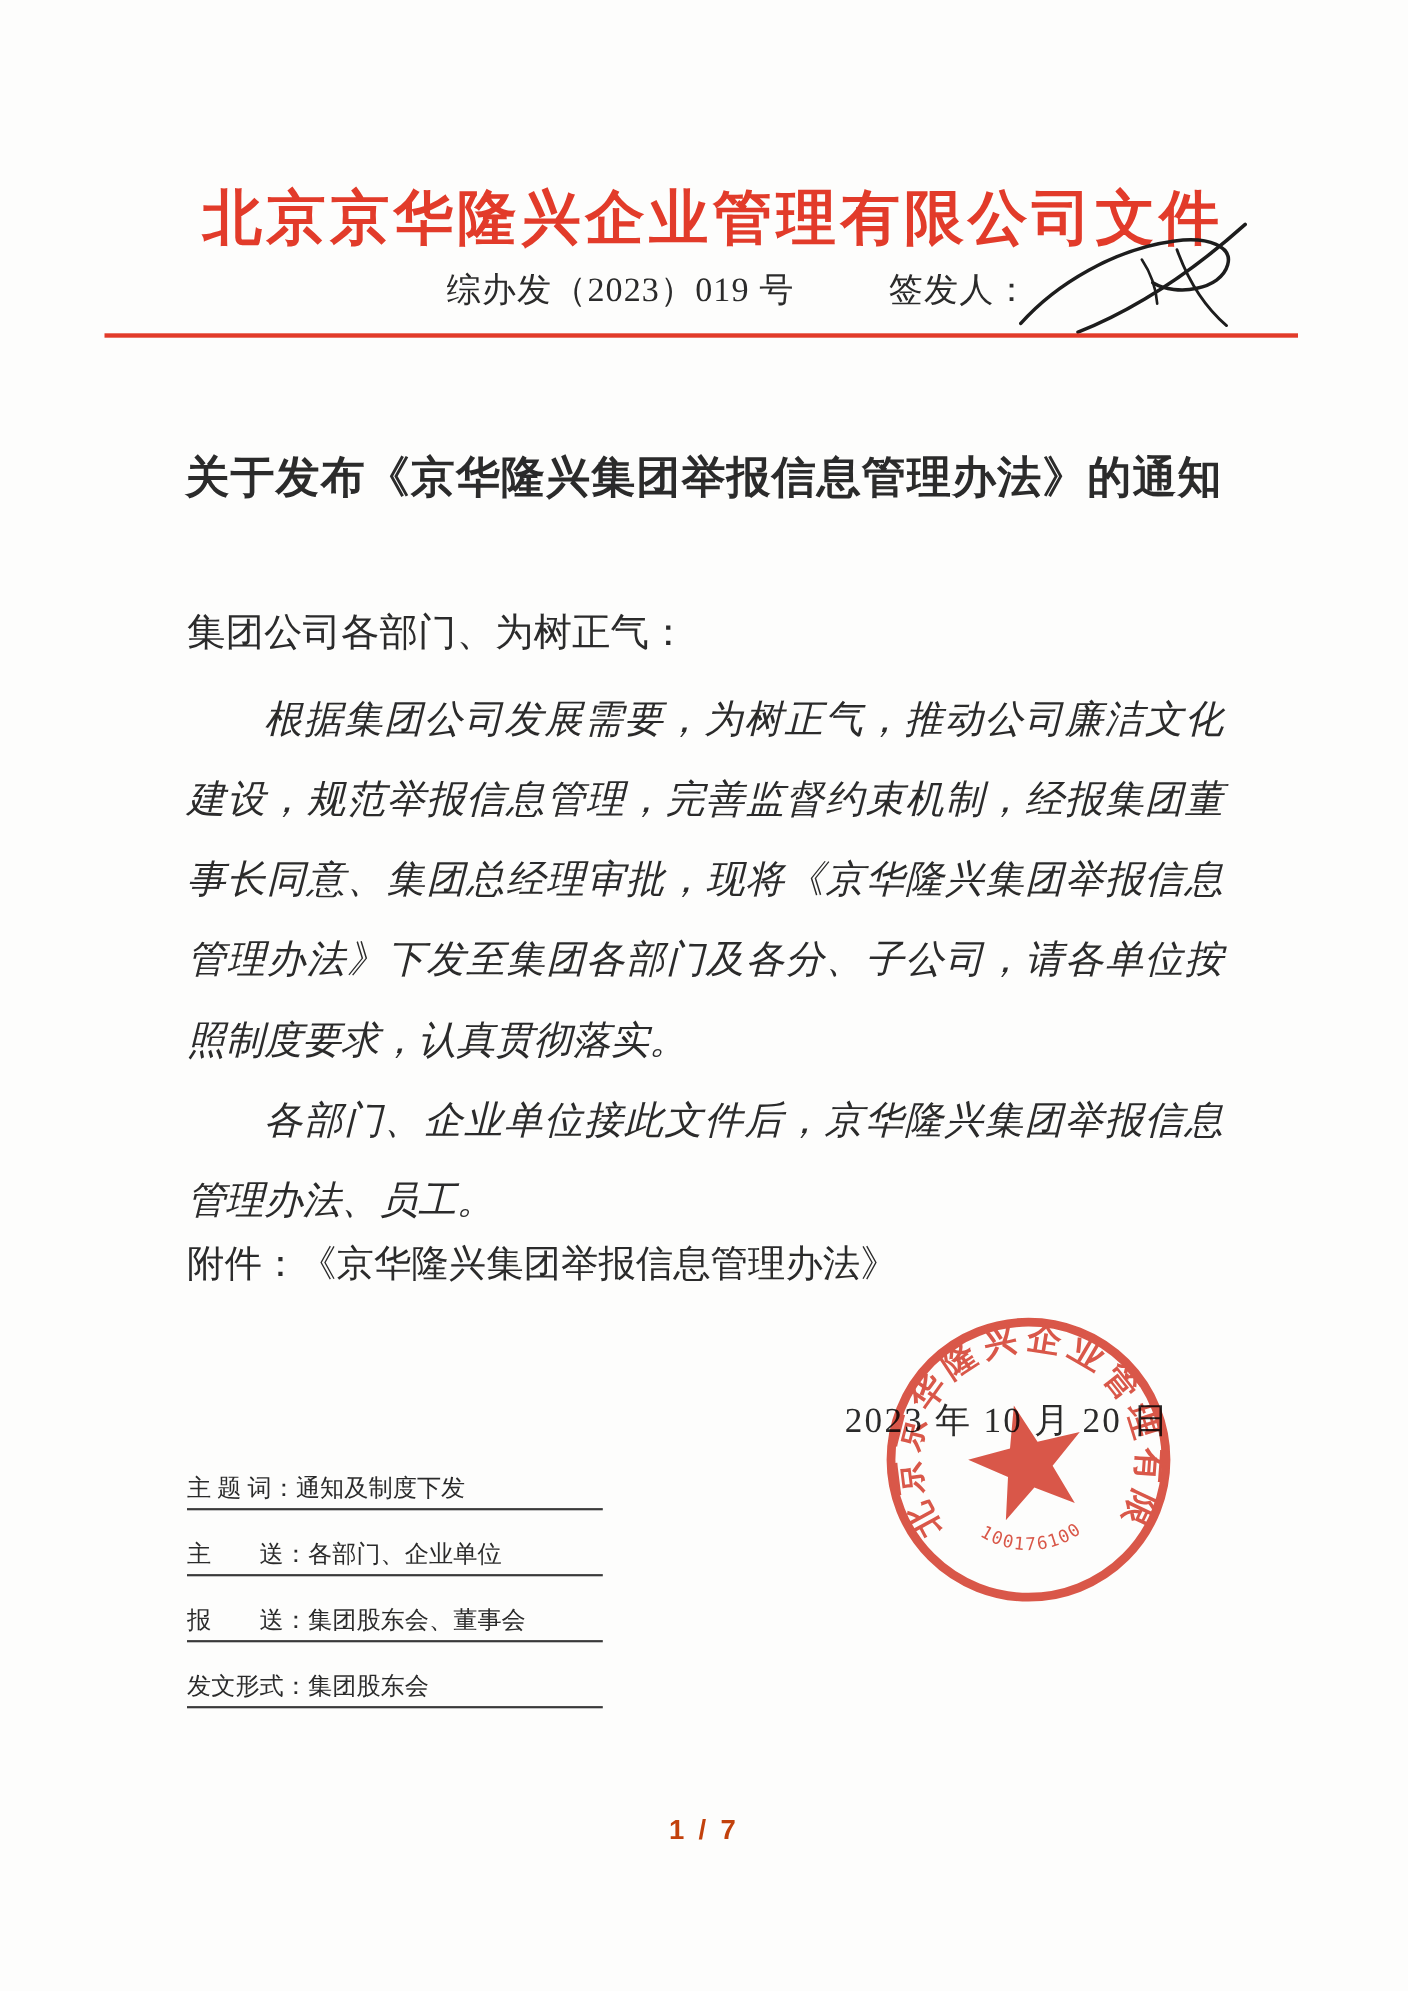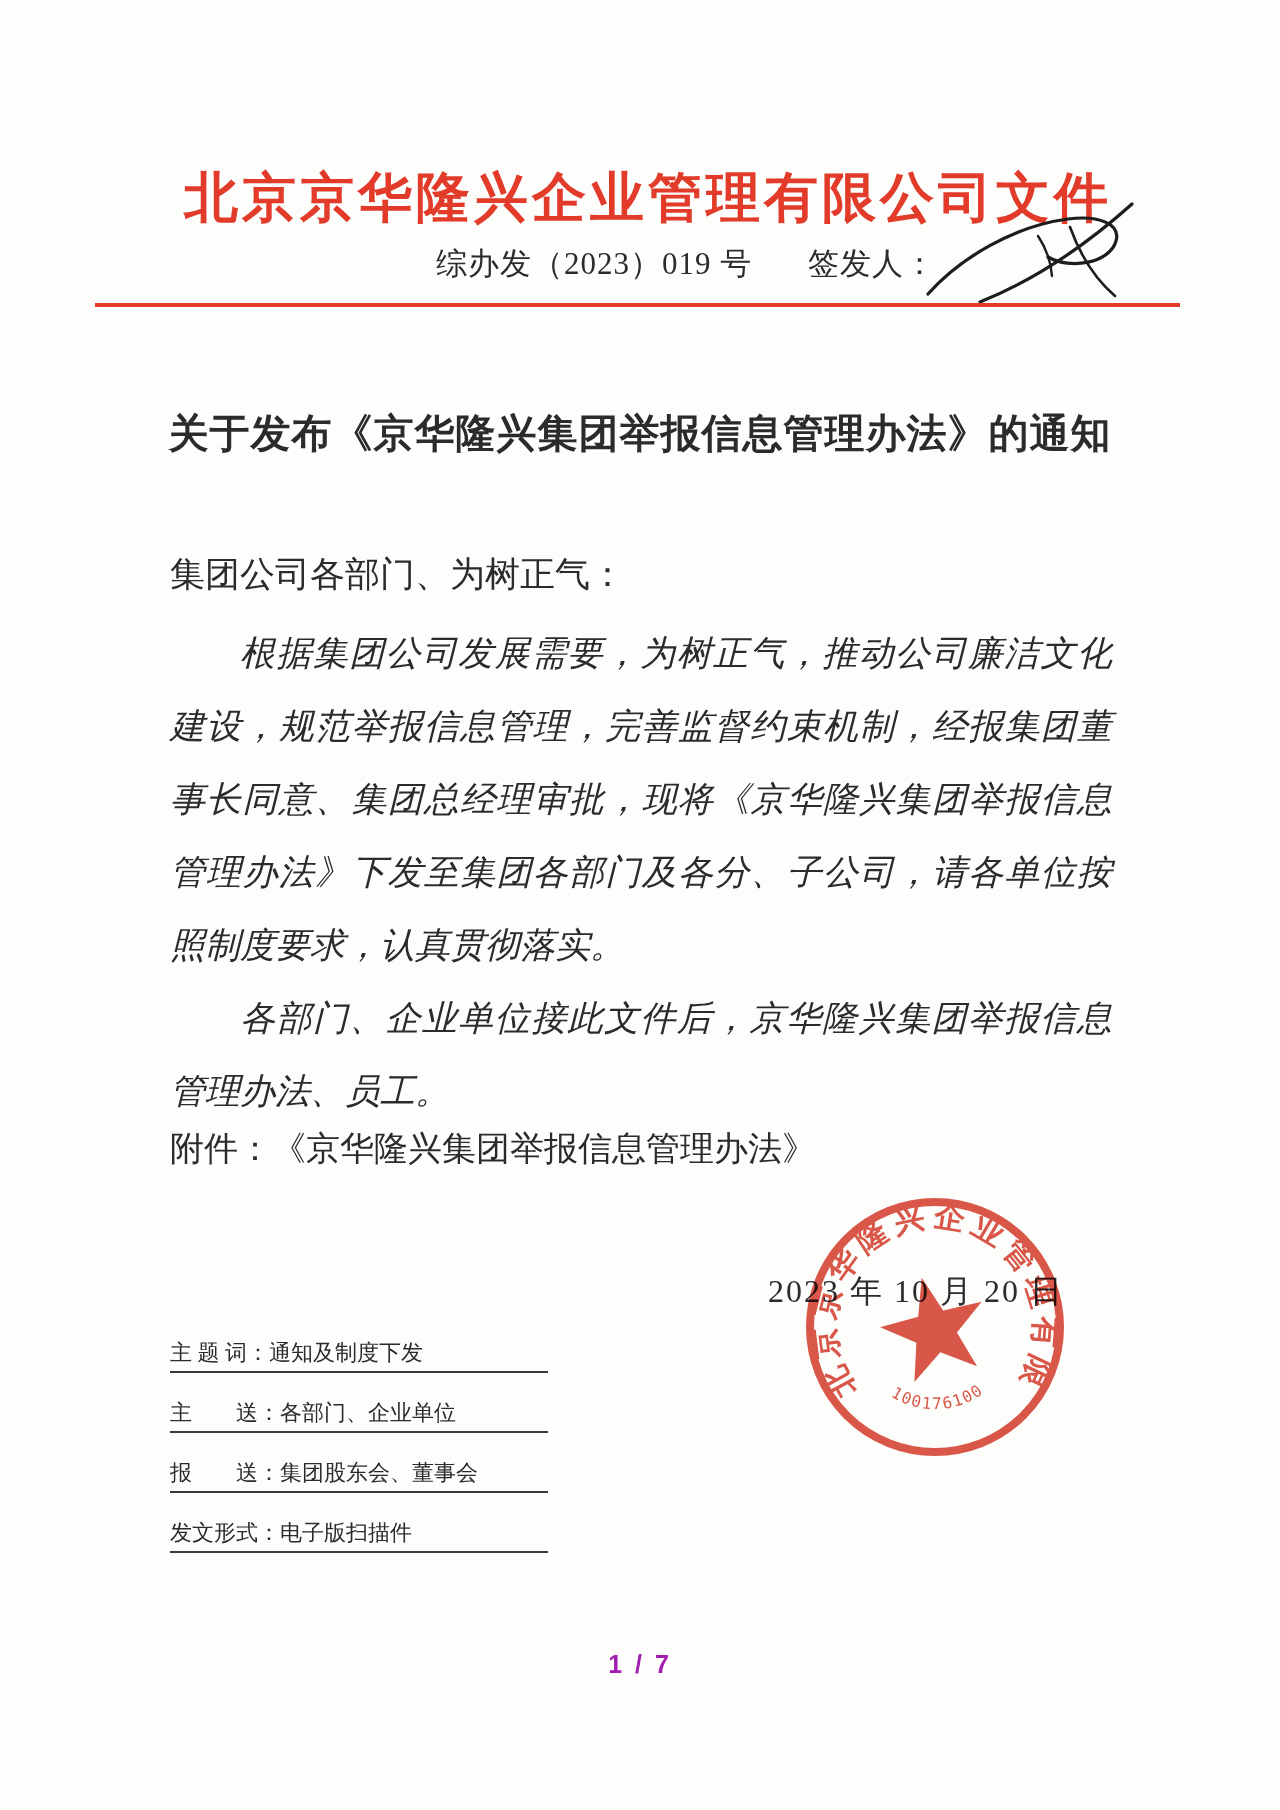--- a/index.html
+++ b/index.html
@@ -20,21 +20,21 @@
   .header-title{
     position:absolute;top:162px;left:0;right:0;
     text-align:center;
     font-size:54px;font-weight:bold;
     letter-spacing:4px;
     color:var(--accent-red);
     white-space:nowrap;
     padding-left:16px;
   }
   .doc-number{
-    position:absolute;top:243px;left:436px;
+    position:absolute;top:243px;left:406px;
     font-size:31px;letter-spacing:1px;white-space:nowrap;
   }
   .signer{
     position:absolute;top:243px;left:808px;
     font-size:31px;letter-spacing:1px;white-space:nowrap;
   }
   .signature{
     position:absolute;top:196px;left:918px;width:235px;height:115px;
   }
   .red-rule{
@@ -77,21 +77,21 @@
   .field{
     border-bottom:2px solid #3a3a3a;
     padding-bottom:3px;margin-bottom:25px;
     font-size:22px;white-space:pre;
   }
   .page-number{
     position:absolute;top:1650px;left:0;right:0;
     text-align:center;
     font-family:"Liberation Sans","DejaVu Sans",sans-serif;
     font-size:25px;font-weight:bold;letter-spacing:3px;
-    color:#a21caf;
+    color:#c2410c;
   }
 </style>
 </head>
 <body>
 
 <div class="page">
 
   <div class="header-title">北京京华隆兴企业管理有限公司文件</div>
 
   <div class="doc-number">综办发（2023）019 号</div>
@@ -132,18 +132,18 @@
         <textPath href="#seal-arc-bottom" startOffset="4">10017610054159</textPath>
       </text>
       <polygon fill="var(--stamp-red)" transform="translate(137,141) rotate(-14)" points="0,-55 12.9,-17.8 52.3,-17 20.9,6.8 32.3,44.5 0,22 -32.3,44.5 -20.9,6.8 -52.3,-17 -12.9,-17.8"></polygon>
     </g>
   </svg>
 
   <div class="fields">
     <div class="field"><span>主 题 词：</span><span>通知及制度下发</span></div>
     <div class="field"><span>主　　送：</span><span>各部门、企业单位</span></div>
     <div class="field"><span>报　　送：</span><span>集团股东会、董事会</span></div>
-    <div class="field"><span>发文形式：</span><span>电子版扫描件</span></div>
+    <div class="field"><span>发文形式：</span><span>集团股东会</span></div>
   </div>
 
   <div class="page-number">1 / 7</div>
 
 </div>
 
 </body></html>

